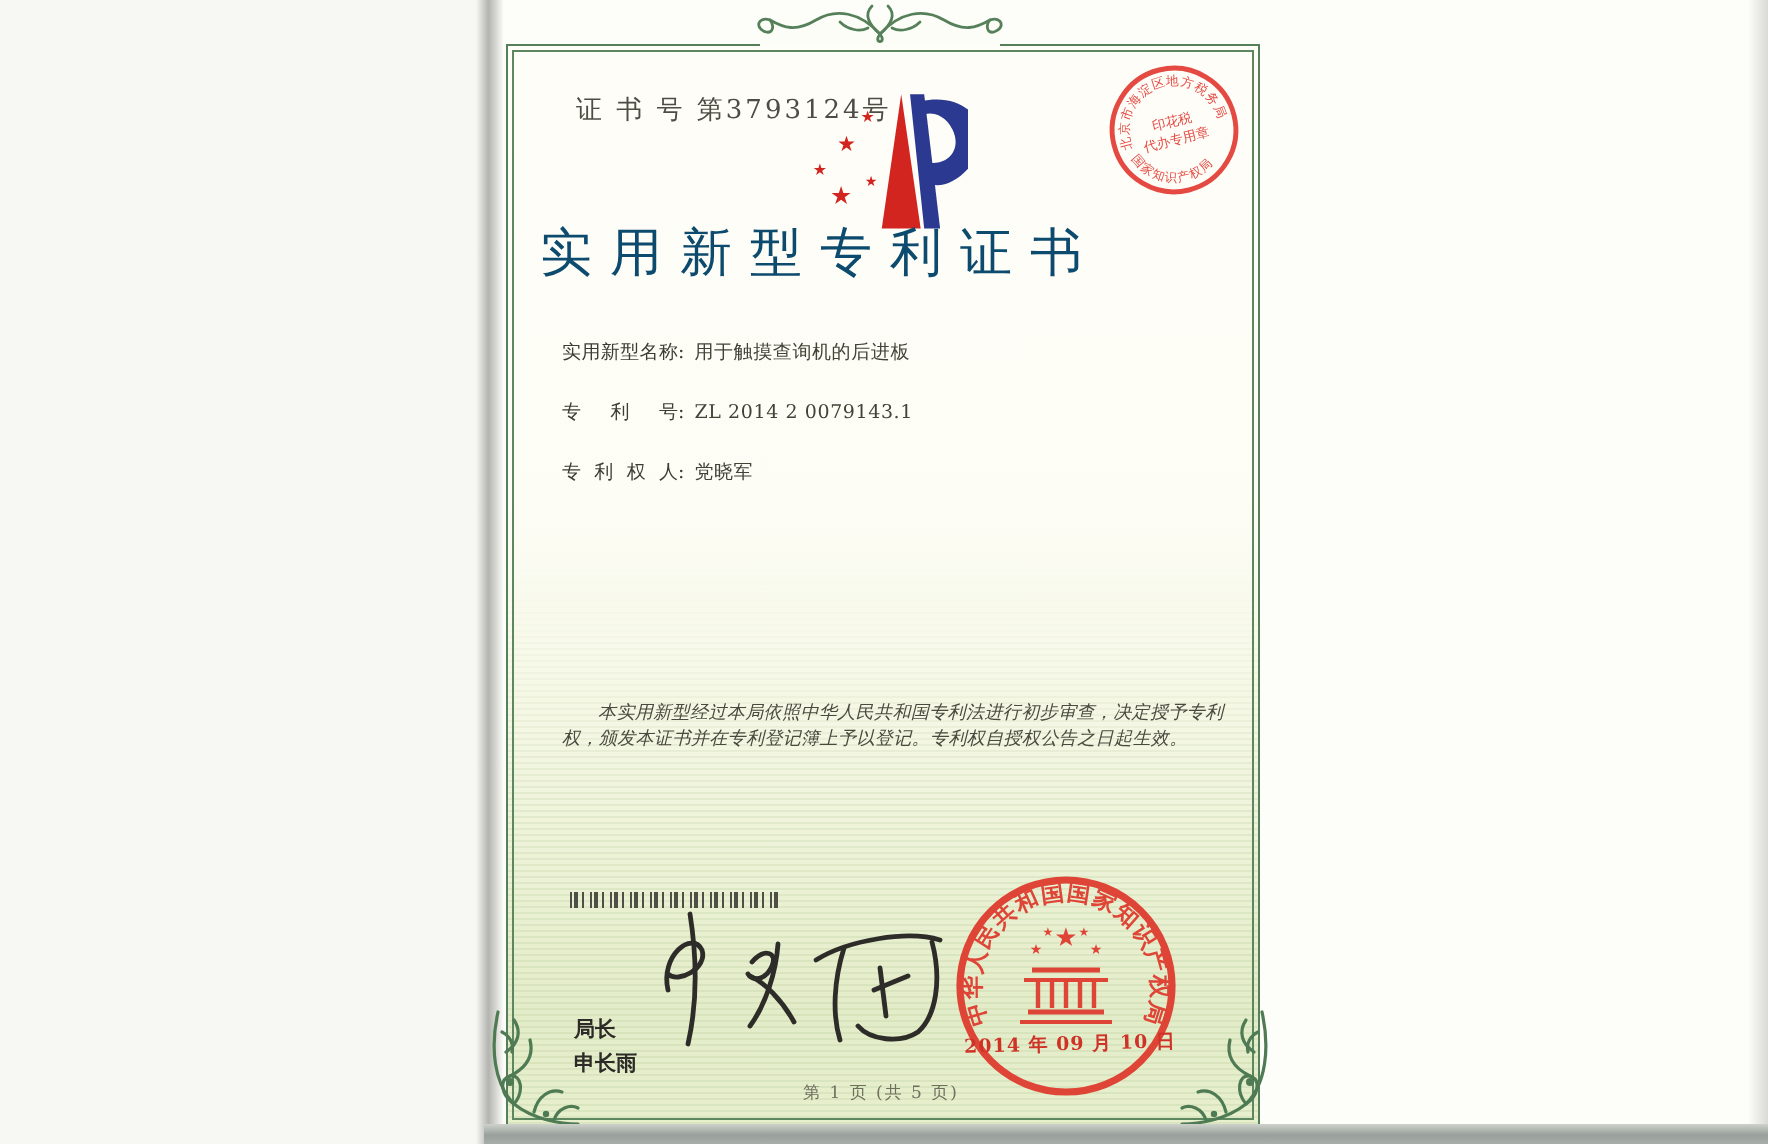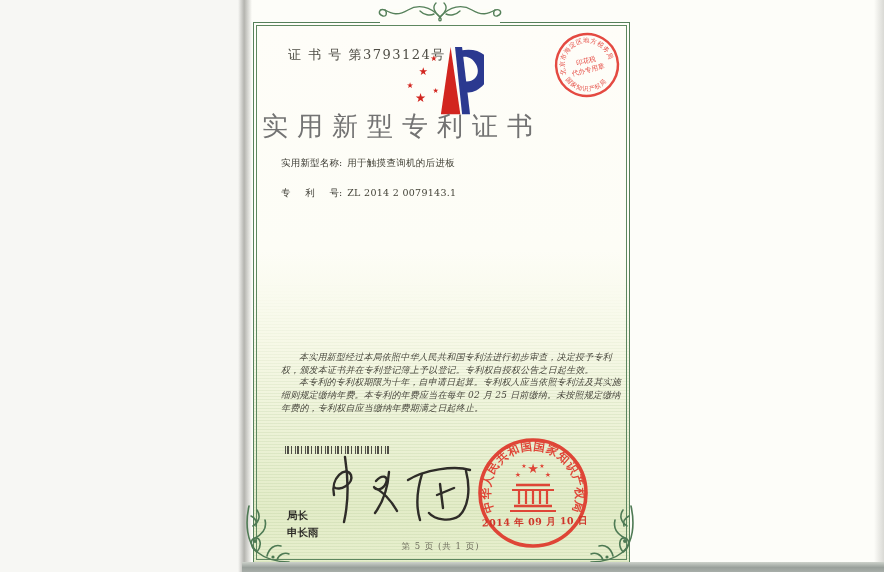--- a/index.html
+++ b/index.html
@@ -19,23 +19,23 @@
   .frame{position:absolute;left:253px;top:22px;width:375px;height:539px;
      border:1px solid #55805a;
      background:linear-gradient(180deg,#fefdf8 0%,#fdfdf6 42%,#f6f8e6 60%,#ecf2d6 76%,#e3ecc8 90%,#e7efcd 100%);}
   .frame::after{content:"";position:absolute;inset:2px;border:1px solid #5d875f;pointer-events:none;}
   .texture{position:absolute;left:0;right:0;bottom:0;height:52%;
      background:repeating-linear-gradient(180deg,rgba(122,158,92,.22) 0 1px,rgba(255,255,255,0) 1px 3px);
      -webkit-mask-image:linear-gradient(180deg,transparent 0%,#000 45%);
      mask-image:linear-gradient(180deg,transparent 0%,#000 45%);opacity:.55;}
   .cert-number{position:absolute;left:288px;top:46px;font-size:13px;letter-spacing:1.5px;color:#4e4d45;}
   .logo{position:absolute;left:396px;top:40px;width:88px;height:76px;}
-  .title{position:absolute;left:253px;top:109px;width:297px;text-align:left;
-     font-size:26px;letter-spacing:9px;padding-left:9px;box-sizing:border-box;color:#737373;}
-  .fields{position:absolute;left:281px;top:156px;width:346px;font-size:9.5px;color:#3d3c34;}
+  .title{position:absolute;left:253px;top:109px;width:297px;text-align:right;
+     font-size:26px;letter-spacing:9px;padding-left:9px;box-sizing:border-box;color:#0c4a6e;}
+  .fields{position:absolute;left:281px;top:170px;width:346px;font-size:9.5px;color:#3d3c34;}
   .field-row{height:30px;line-height:14px;white-space:nowrap;}
   .f-label{display:inline-block;width:58px;text-align:justify;text-align-last:justify;vertical-align:top;}
   .f-colon{margin-right:5px;}
   .f-value{color:#434237;letter-spacing:.3px;}
   .paras{position:absolute;left:281px;top:341px;width:346px;font-size:9px;line-height:12.7px;
      color:#4a493f;font-style:italic;letter-spacing:.2px;margin-top:10px;}
   .paras p{margin:0;text-indent:2em;}
   .barcode{position:absolute;left:285px;top:446px;width:106px;height:8px;opacity:.85;
      background:repeating-linear-gradient(90deg,#35332f 0,#35332f 1px,transparent 1px,transparent 2px,
       #35332f 2px,#35332f 4px,transparent 4px,transparent 6px,#35332f 6px,#35332f 7px,transparent 7px,transparent 10px);}
@@ -138,25 +138,27 @@
 
   <div class="title">实用新型专利证书</div>
 
   <div class="fields">
     <div class="field-row">
       <span class="f-label">实用新型名称</span><span class="f-colon">:</span><span class="f-value">用于触摸查询机的后进板</span>
     </div>
     <div class="field-row">
       <span class="f-label">专利号</span><span class="f-colon">:</span><span class="f-value">ZL 2014 2 0079143.1</span>
     </div>
+    <div class="field-row">
+      <span class="f-label">专利权人</span><span class="f-colon">:</span><span class="f-value">党晓军</span>
+    </div>
   </div>
 
   <div class="paras">
     <p>本实用新型经过本局依照中华人民共和国专利法进行初步审查，决定授予专利权，颁发本证书并在专利登记簿上予以登记。专利权自授权公告之日起生效。</p>
-    <p>本专利的专利权期限为十年，自申请日起算。专利权人应当依照专利法及其实施细则规定缴纳年费。本专利的年费应当在每年 02 月 25 日前缴纳。未按照规定缴纳年费的，专利权自应当缴纳年费期满之日起终止。</p>
   </div>
 
   <div class="barcode"></div>
 
   <div class="signer">
     <div>局长</div>
     <div>申长雨</div>
   </div>
 
   <svg class="signature" viewBox="0 0 160 78">
@@ -190,16 +192,16 @@
         <path d="M40,49 h34" stroke-width="2.4"></path>
         <path d="M36,54 h42" stroke-width="2"></path>
         <path d="M43,54 v14 M50,54 v14 M57,54 v14 M64,54 v14 M71,54 v14" stroke-width="2.2"></path>
         <path d="M38,70 h38" stroke-width="2.4"></path>
         <path d="M34,75 h46" stroke-width="2"></path>
       </g>
     </g>
   </svg>
   <div class="seal-date">2014 年 09 月 10 日</div>
 
-  <div class="footer">第 5 页 (共 1 页)</div>
+  <div class="footer">第 1 页 (共 5 页)</div>
 
   <div class="shadow-bottom"></div>
 </div>
 
 </body></html>

